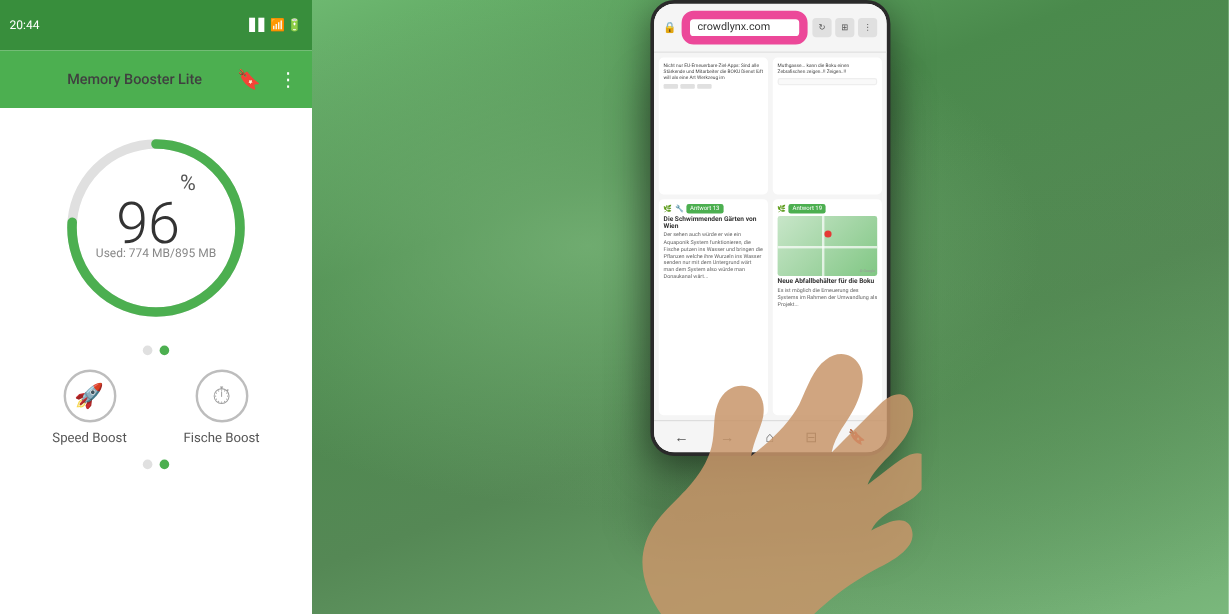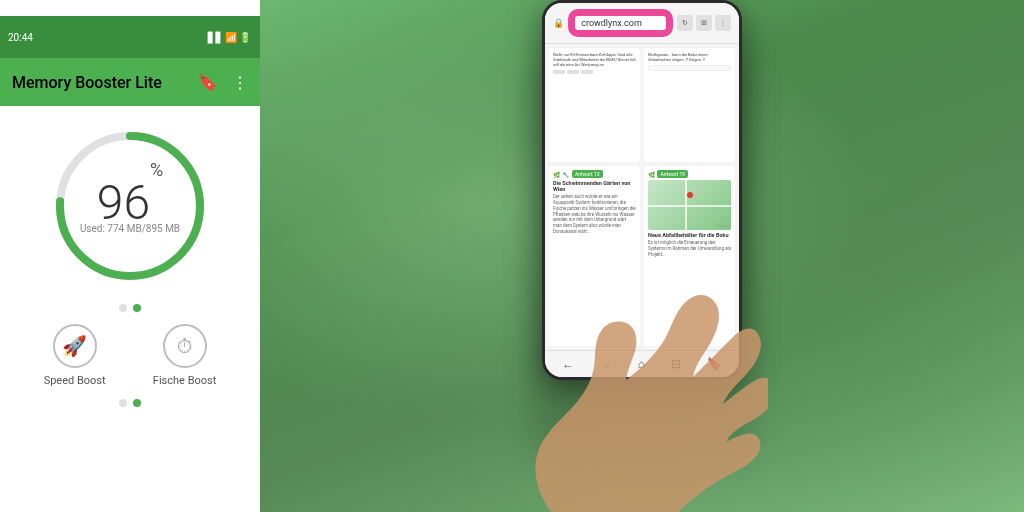--- a/index.html
+++ b/index.html
@@ -25,21 +25,20 @@
 
     .status-bar {
       background: #388e3c;
       color: #fff;
       font-size: 10px;
       padding: 21px 8px;
       display: flex;
       justify-content: space-between;
       align-items: center;
       height: 22px;
-      margin-top: 16px;
     }
 
     .status-bar-left {
       display: flex;
       gap: 3px;
       align-items: center;
     }
 
     .status-bar-right {
       display: flex;
@@ -51,23 +50,24 @@
       background: #4caf50;
       color: #fff;
       padding: 10px 12px;
       display: flex;
       align-items: center;
       justify-content: space-between;
       height: 48px;
     }
 
     .app-header-title {
-      font-size: 16px;
+      font-size: 12px;
       font-weight: 500;
-      color: #000000;
+      color: #404040;
+      margin-left: 44px;
     }
 
     .app-header-icons {
       display: flex;
       gap: 14px;
       align-items: center;
     }
 
     .header-icon {
       color: #fff;

